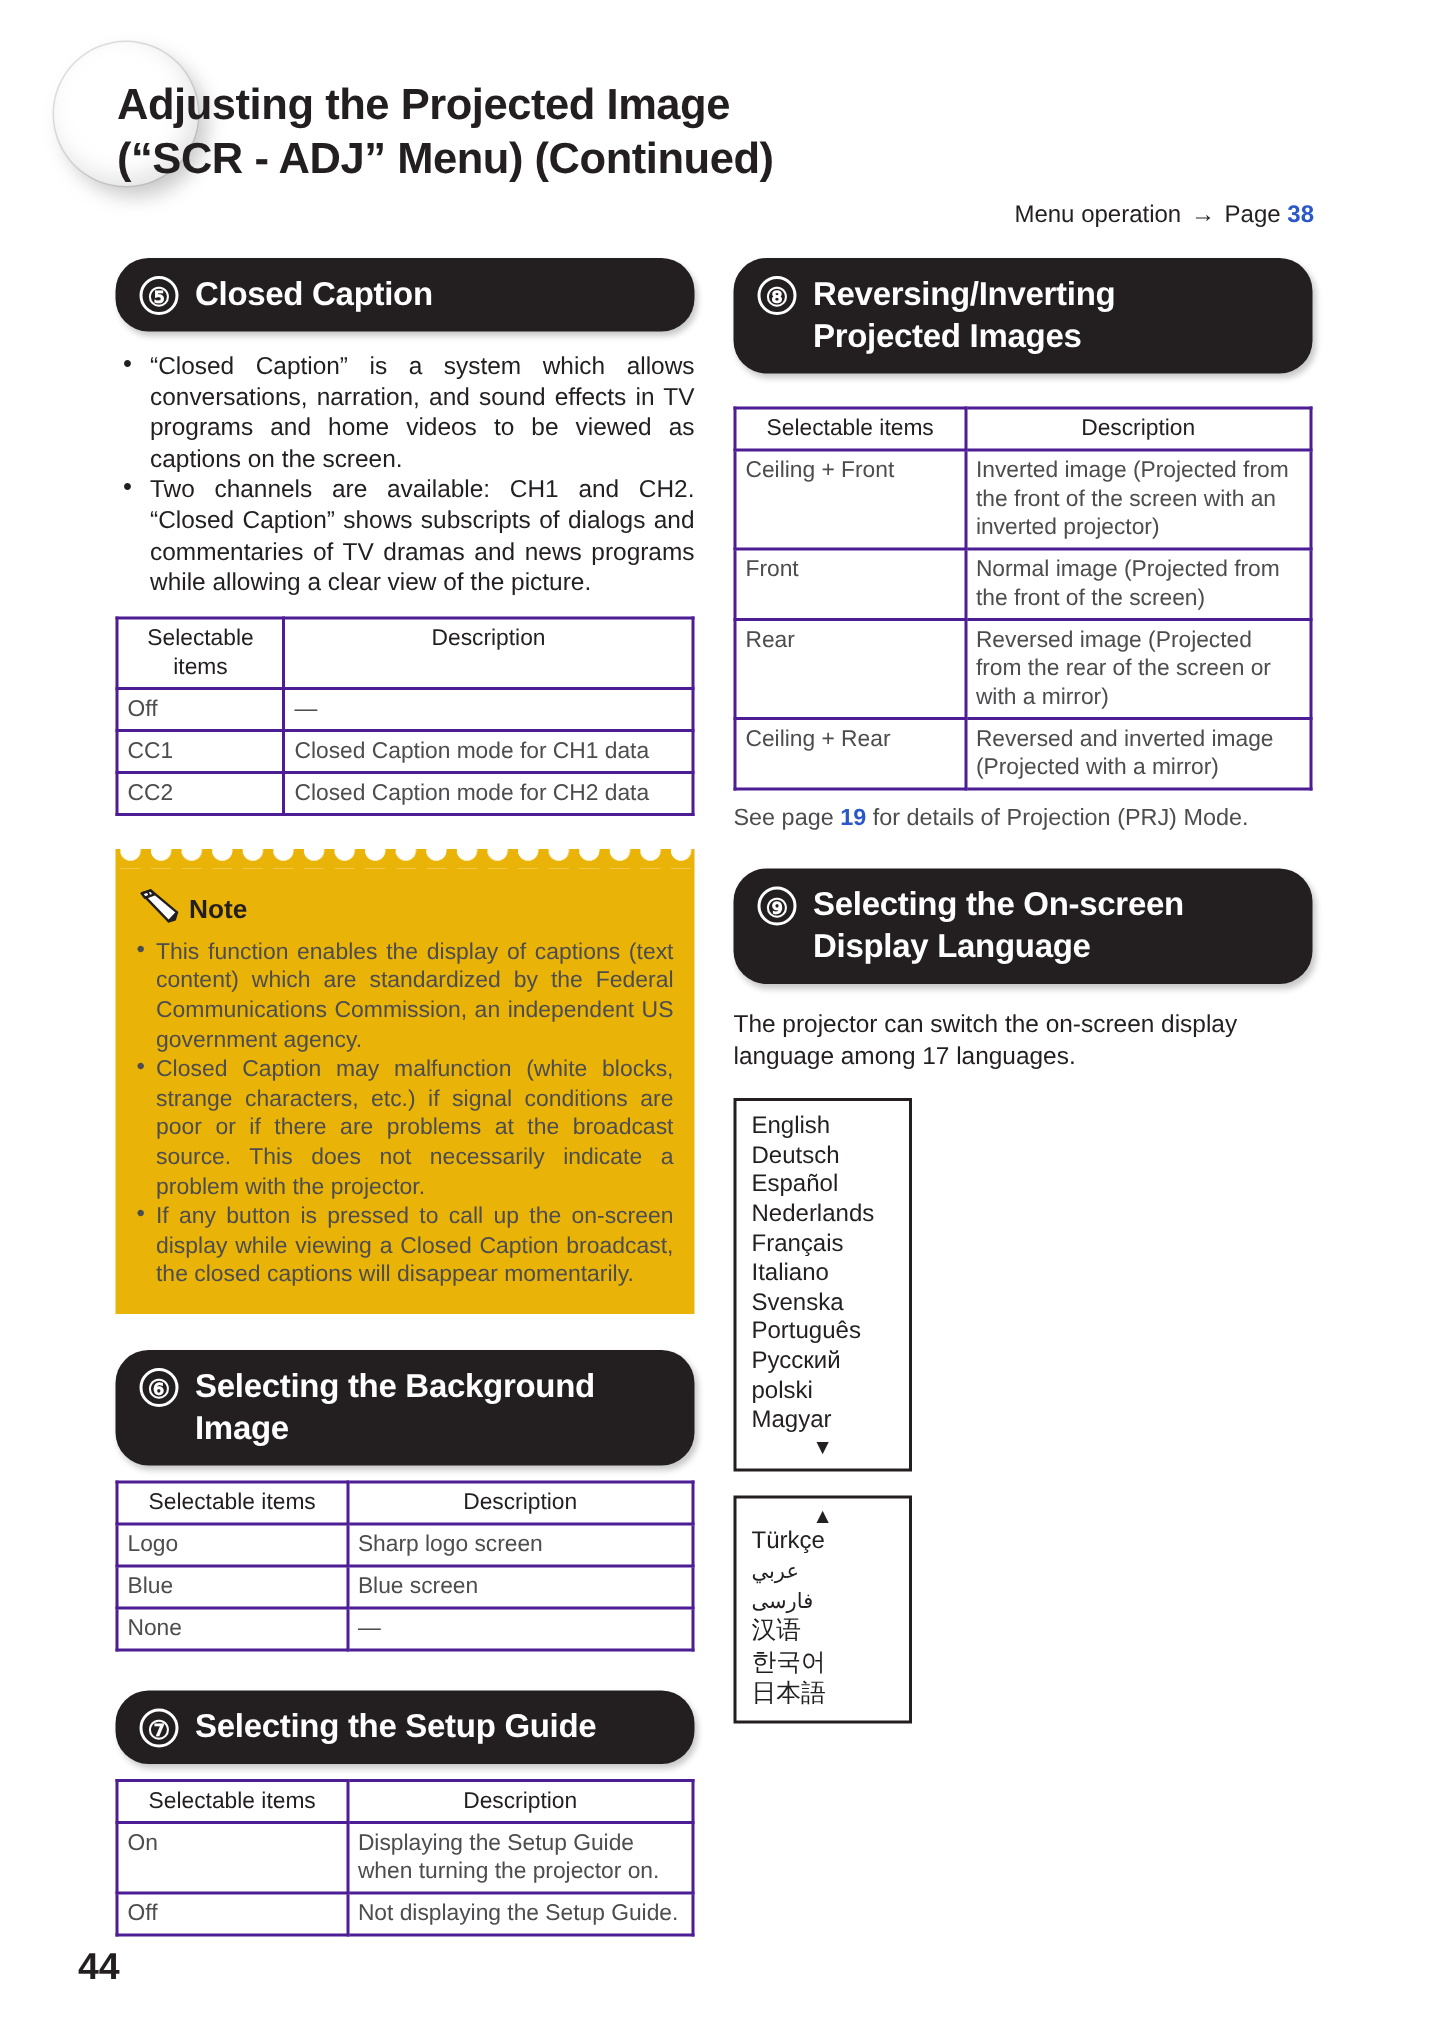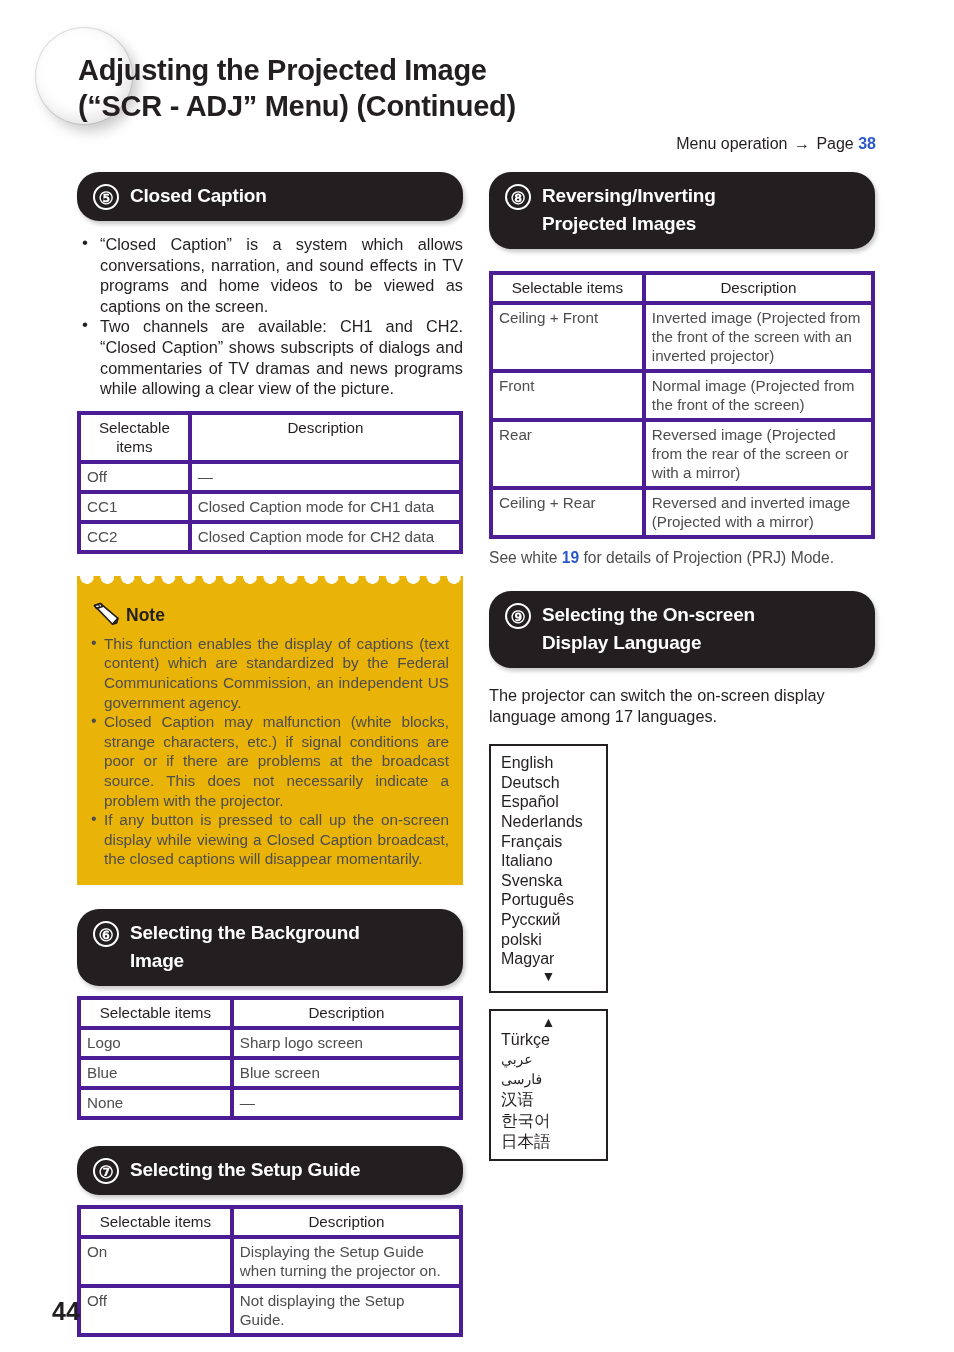--- a/index.html
+++ b/index.html
@@ -91,21 +91,21 @@
     border-radius: 50%;
     font-size: 17px;
     font-weight: bold;
     line-height: 25px;
     text-align: center;
     margin-right: 11px;
     margin-top: 3px;
     box-sizing: border-box;
   }
   .pill .ptxt {
-    font-size: 19px;
+    font-size: 22px;
     font-weight: bold;
     line-height: 28px;
     letter-spacing: -0.2px;
     padding-top: 1px;
   }
   .pill .ptxt span { display: block; }
 
   
   .bullets {
     margin-top: 13px;
@@ -142,21 +142,21 @@
 
   
   table.spec {
     border-collapse: collapse;
     width: 100%;
     border: 2px solid #231f20;
     font-size: 15.2px;
     table-layout: fixed;
   }
   table.spec th, table.spec td {
-    border: 4px solid #4c1d95;
+    border: 2px solid #4c1d95;
     padding: 3px 6px 4px 6px;
     color: #4d4d4f;
     vertical-align: top;
     line-height: 19px;
   }
   table.spec th {
     text-align: center;
     font-weight: normal;
     color: #231f20;
   }
@@ -447,21 +447,21 @@
         </tr>
         <tr>
           <td class="item">Ceiling + Rear</td>
           <td>Reversed and inverted image (Projected with a mirror)</td>
         </tr>
       </tbody>
     </table>
   </div>
 
   <div class="seepage">
-    <span>See white </span><span class="pagelink">19</span><span> for details of Projection (PRJ) Mode.</span>
+    <span>See page </span><span class="pagelink">19</span><span> for details of Projection (PRJ) Mode.</span>
   </div>
 
   <div class="pill" style="margin-top:24px">
     <div class="num">⑨</div>
     <div class="ptxt">
       <span>Selecting the On-screen</span>
       <span>Display Language</span>
     </div>
   </div>
 

